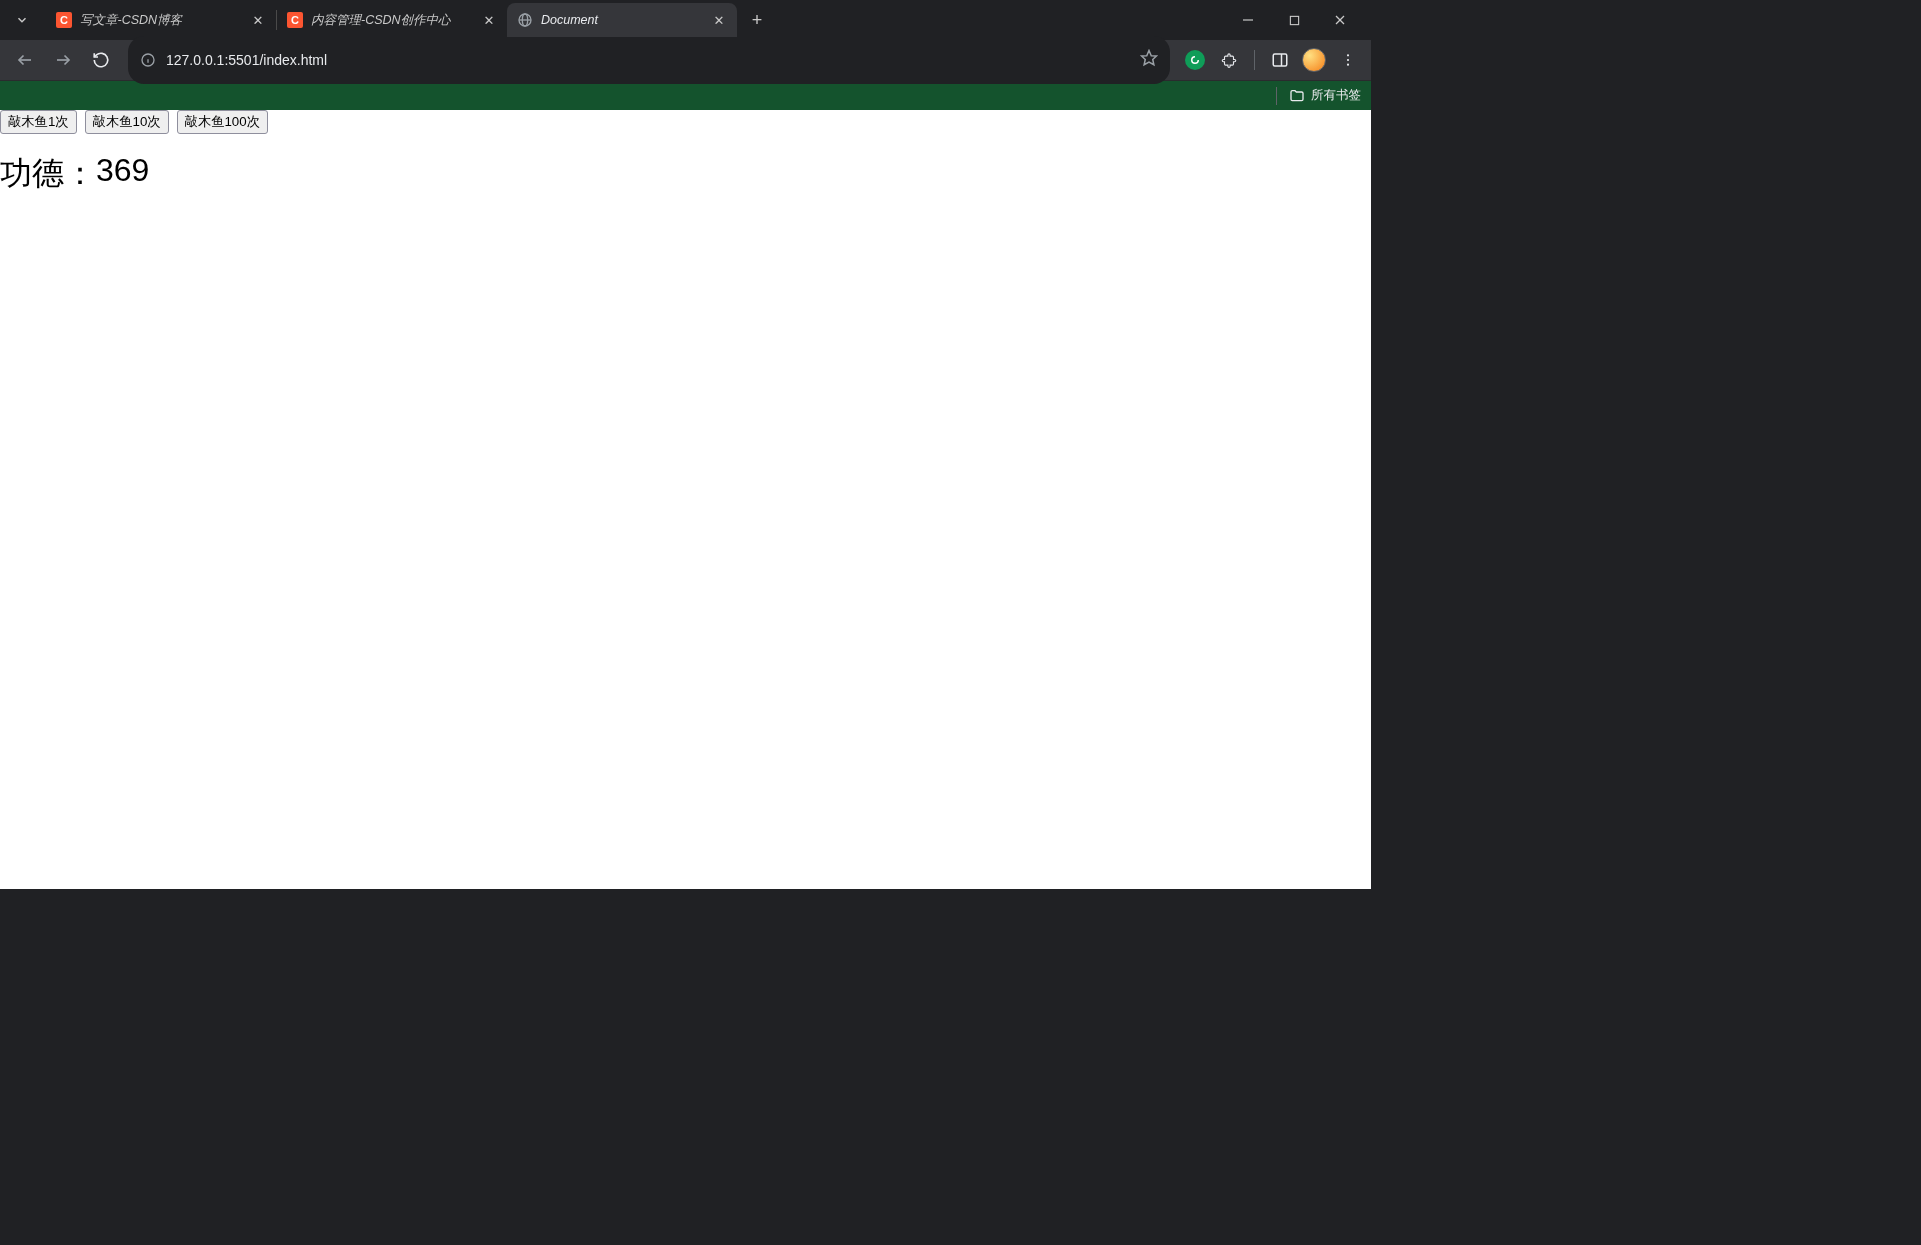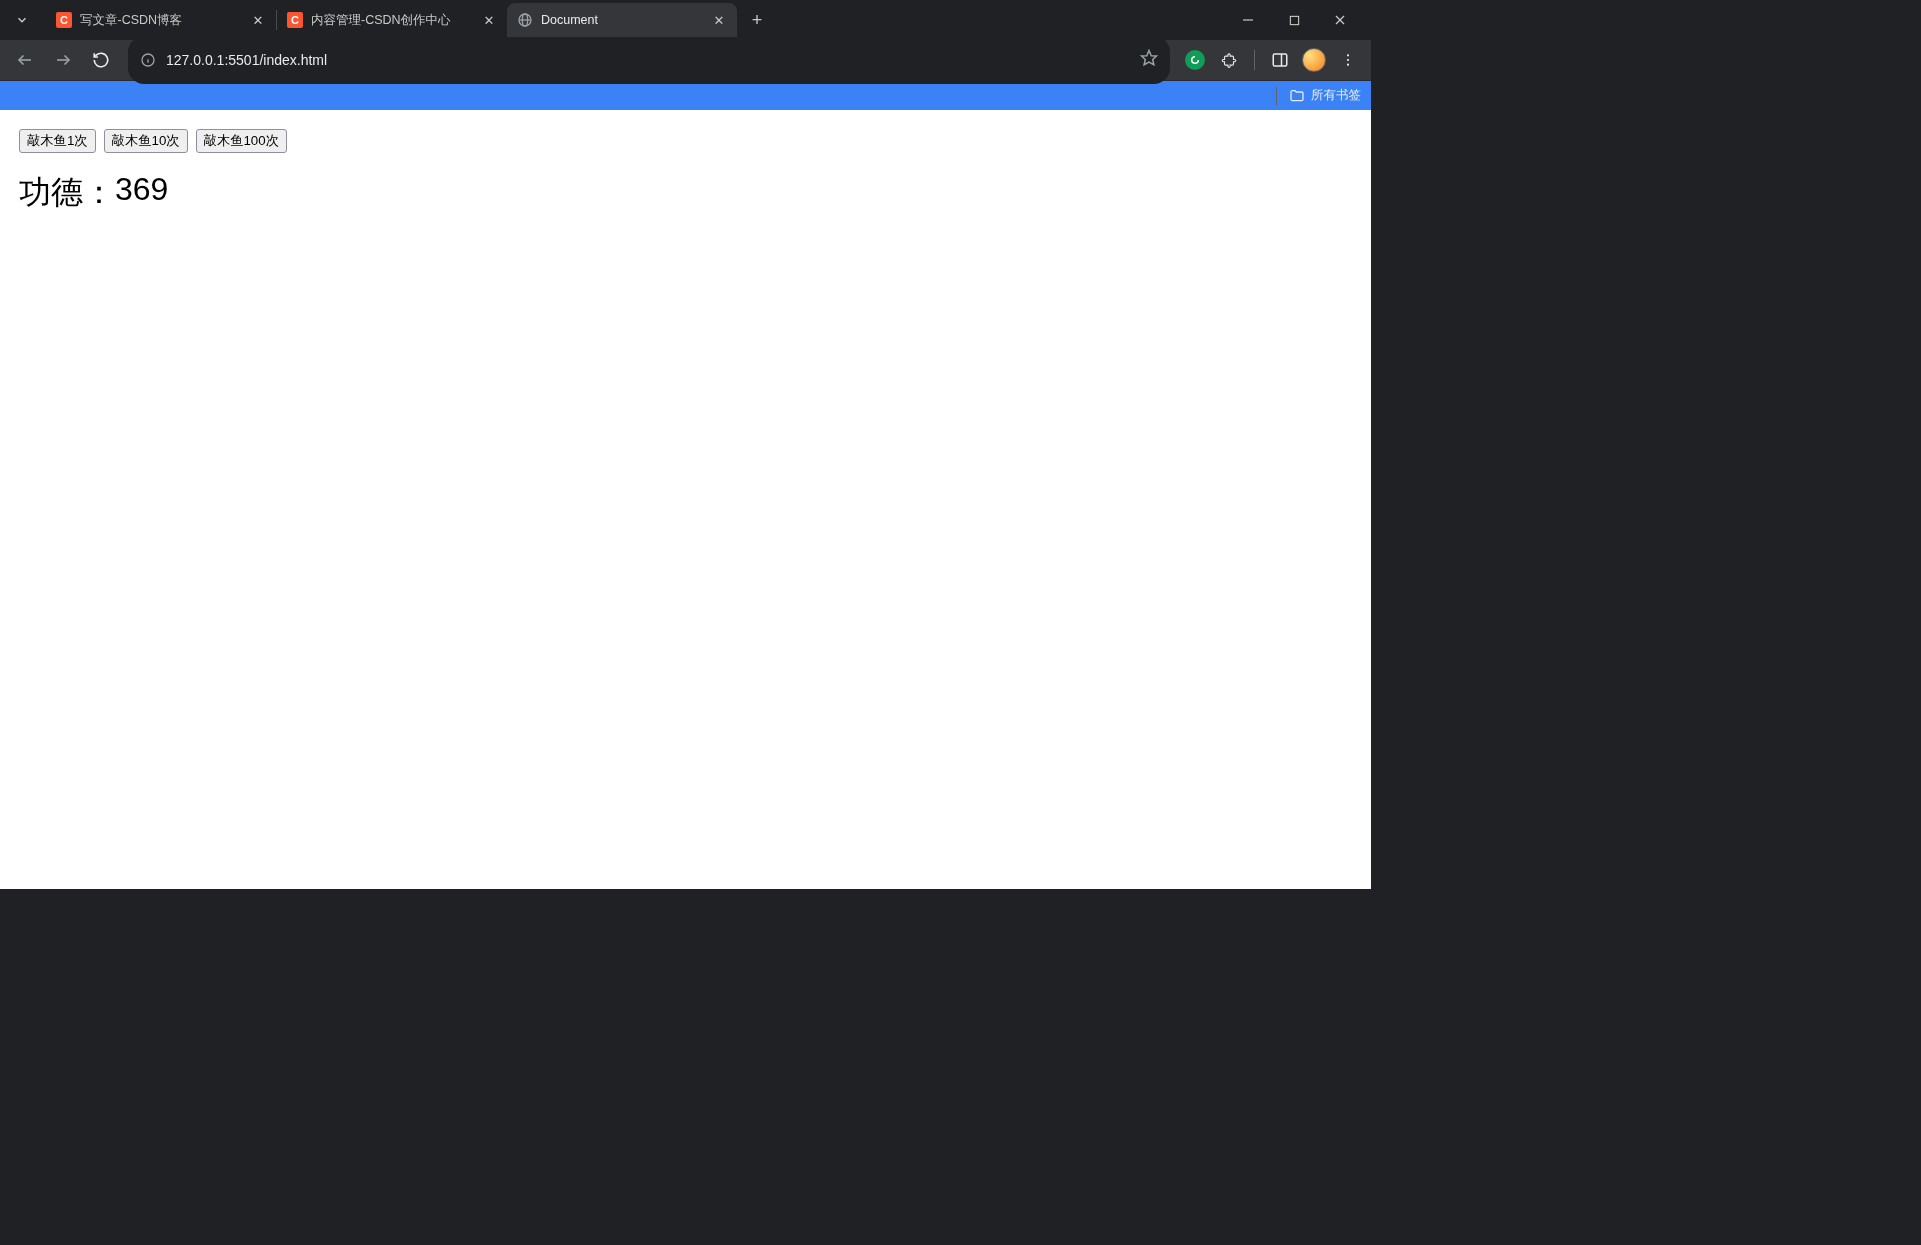--- a/index.html
+++ b/index.html
@@ -45,21 +45,21 @@
       width: 16px; height: 16px;
       display:flex; align-items:center; justify-content:center;
       flex-shrink:0;
     }
     .favicon.csdn {
       background:#fc5531; color:#fff; font-weight:bold;
       font-size:11px; line-height:16px; border-radius:2px;
       text-align:center;
     }
     .favicon.globe { color:#9aa0a6; }
-    .tab .title { flex:1; white-space:nowrap; overflow:hidden; text-overflow:ellipsis; }
+    .tab .title { flex:1; white-space:nowrap; overflow:hidden; text-overflow:ellipsis;font-style:italic; }
     .tab .close-x {
       width:16px; height:16px; display:flex; align-items:center; justify-content:center;
       color:#c9c9c9; font-size:13px;
     }
     .tab-sep {
       width:1px; height:20px; background:#4a4a4a;
     }
     .new-tab-btn {
       width:28px; height:28px; display:flex; align-items:center; justify-content:center;
       color:#c9c9c9; font-size:18px; margin-left:6px;
@@ -111,40 +111,40 @@
     .divider-v { width:1px; height:20px; background:#5f6368; margin:0 6px; }
     .profile-avatar {
       width:24px; height:24px; border-radius:50%;
       background: radial-gradient(circle at 30% 30%, #ffe082, #f57f17);
       border:1px solid #5f6368;
     }
 
     
     .bookmarks-bar {
       height:30px;
-      background:#3b82f6;
+      background:#14532d;
       border-top:1px solid #2a2b2e;
       display:flex;
       align-items:center;
       justify-content:flex-end;
       padding:0 10px;
       gap:8px;
       color:#e8eaed;
       font-size:12.5px;
     }
     .bm-sep { width:1px; height:18px; background:#5f6368; margin-right:4px; }
     .bm-item { display:flex; align-items:center; gap:6px; color:#e8eaed; }
     .bm-item svg { color:#e8eaed; }
 
     
     .viewport {
       background:#ffffff;
       height: calc(889px - 40px - 40px - 30px);
       overflow:auto;
-      padding:19px;
+      padding:0;
     }
     .page-buttons {
       display:flex; gap:8px; margin-bottom:18px;
     }
     .page-buttons button {
       font-family: Arial, "Microsoft YaHei", sans-serif;
       font-size:13.3px;
       padding:2px 7px;
       background:#efefef;
       border:1px solid #8f8f9d;

